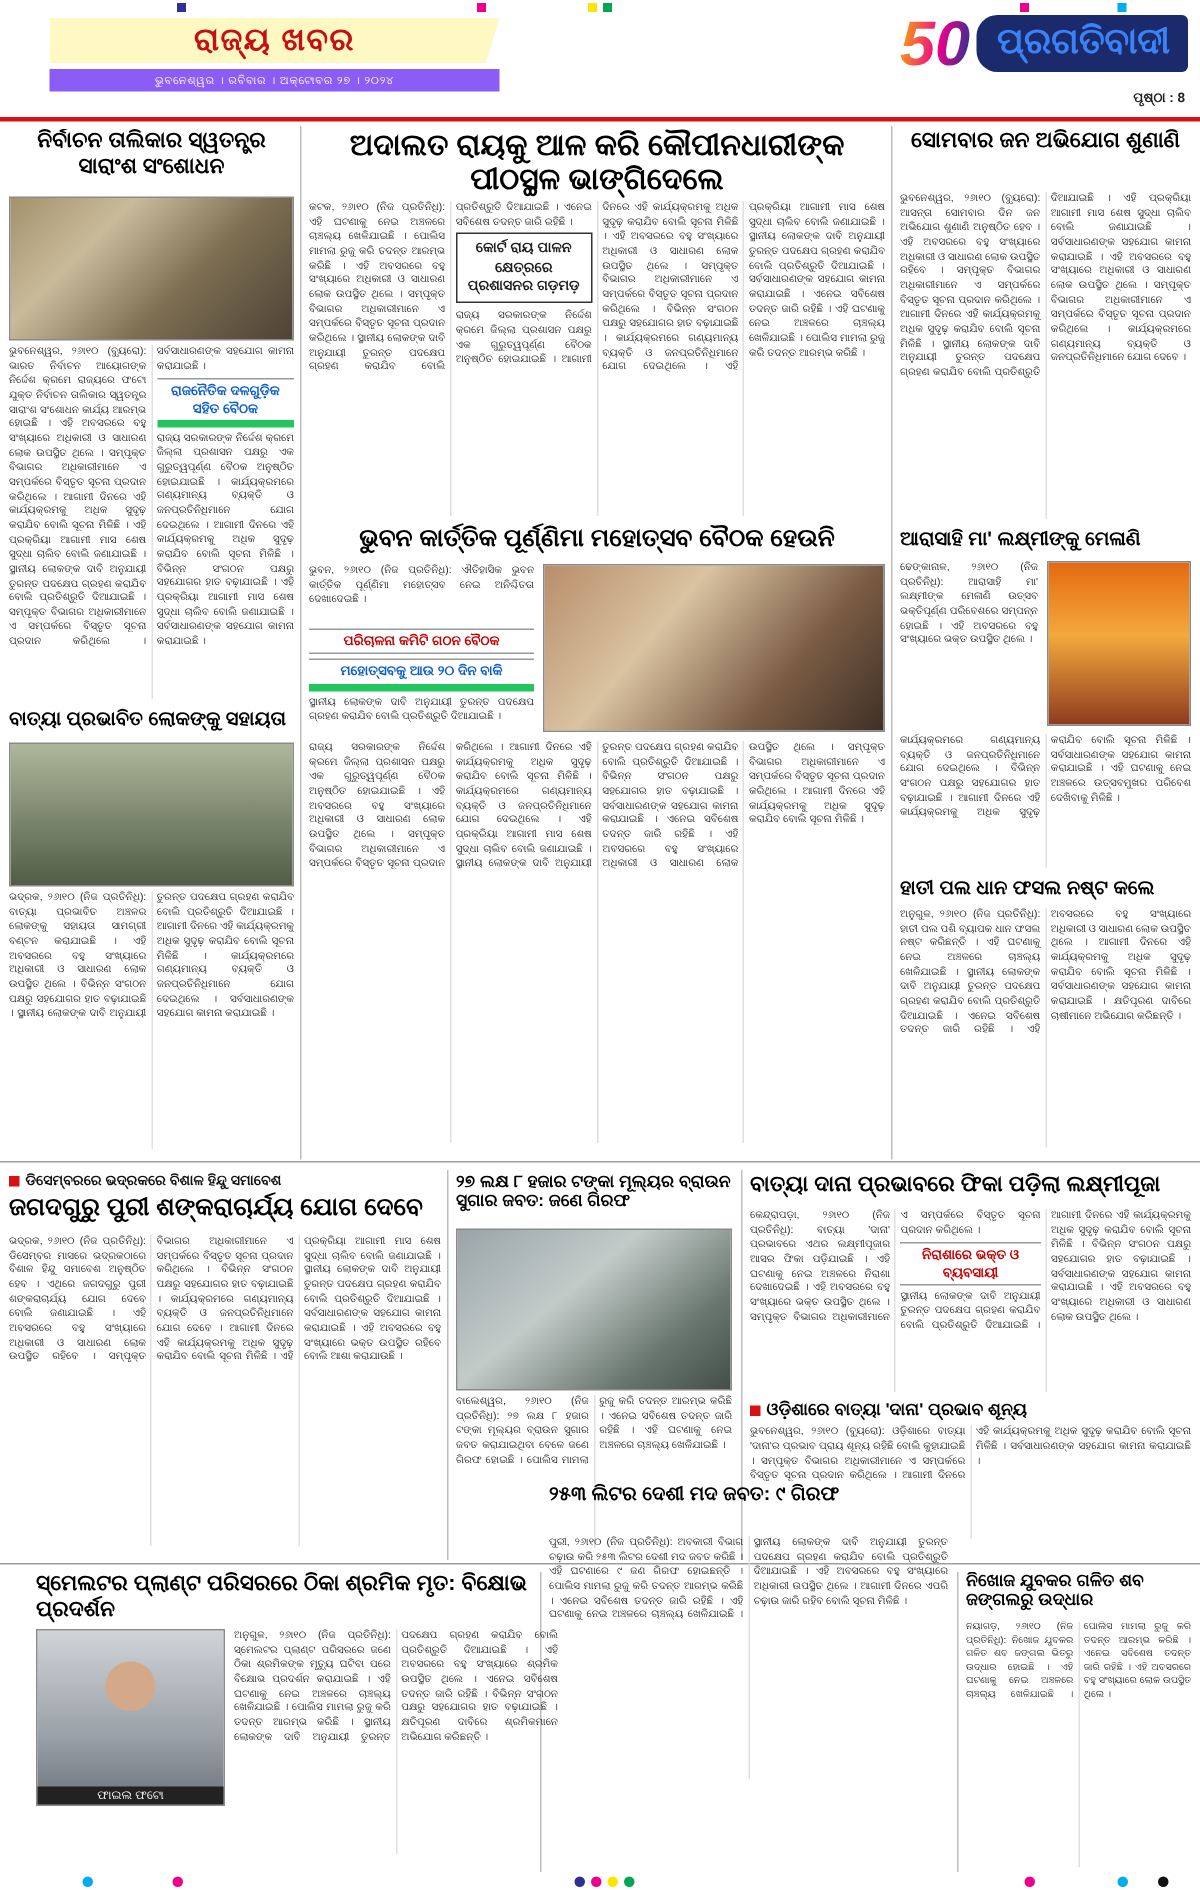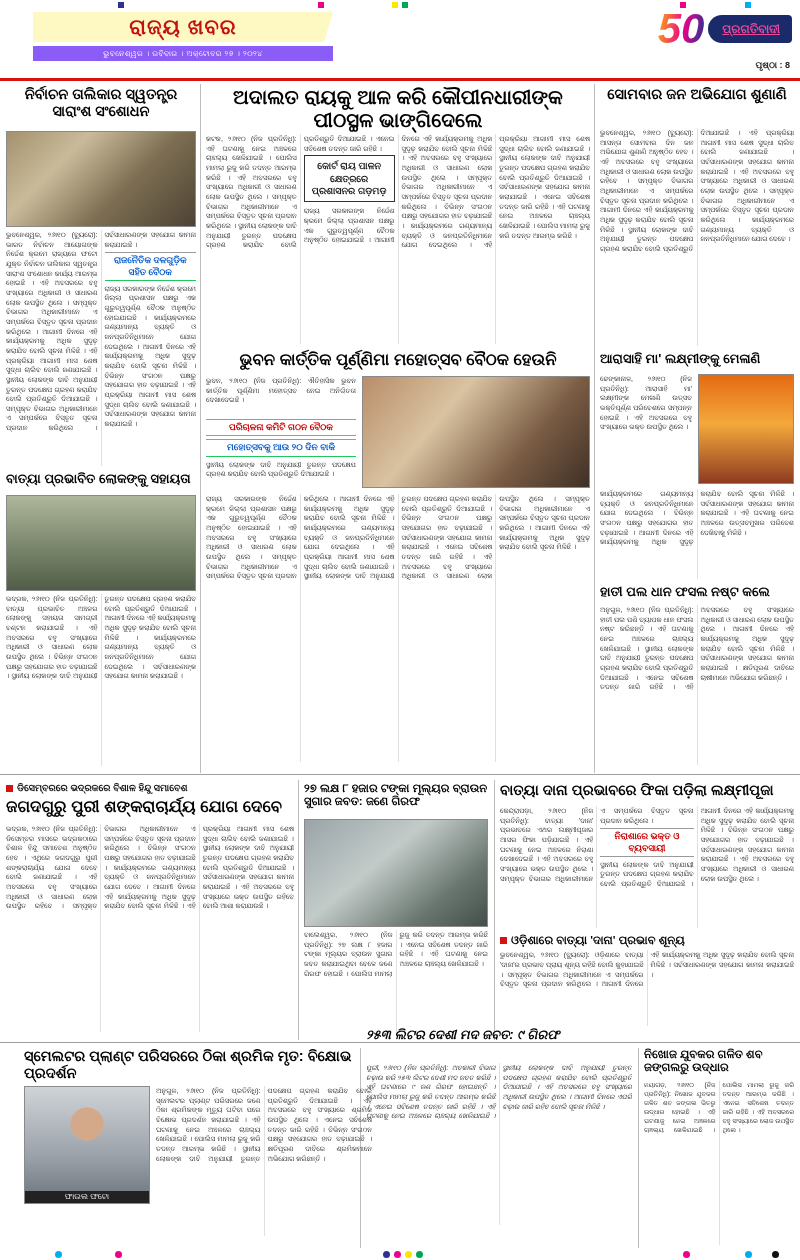--- a/index.html
+++ b/index.html
@@ -17,21 +17,21 @@
           clip-path:polygon(0 0,100% 0,97% 100%,0 100%);}
   .banner span{font-size:21px;font-weight:bold;color:#c41010;letter-spacing:1px;}
   .datestrip{position:absolute;left:33px;top:46px;width:300px;height:15px;background:#8b5cf6;
              display:flex;align-items:center;justify-content:center;}
   .datestrip span{font-size:7.5px;color:#fff;letter-spacing:.5px;}
   .brand{position:absolute;right:8px;top:8px;display:flex;align-items:center;gap:4px;}
   .anniv{font-size:42px;font-weight:bold;font-style:italic;color:#e5007d;line-height:1;
          background:linear-gradient(100deg,#f7941d 10%,#ec008c 55%,#2e3192 95%);
          -webkit-background-clip:text;background-clip:text;-webkit-text-fill-color:transparent;}
   .ribbon{background:#1b2a6b;border-radius:14px 4px 4px 14px;padding:4px 12px 6px 14px;}
-  .ribbon span{color:#ec4899;font-size:12px;font-weight:bold;text-decoration:underline;}
+  .ribbon span{color:#3b82f6;font-size:24px;font-weight:bold;}
   .pageno{position:absolute;right:10px;top:60px;font-size:9px;font-weight:bold;color:#222;}
   .rule-red{position:absolute;left:0;top:78px;width:800px;height:3px;background:#d61212;}
   
   .vdiv{position:absolute;width:1px;background:#bdbdbd;}
   .hdiv{position:absolute;left:0;width:800px;height:1px;background:#9e9e9e;}
   .col{position:absolute;overflow:hidden;}
   .hl{font-weight:bold;color:#000;line-height:1.15;}
   .h-xl{font-size:20px;text-align:center;}
   .h-lg{font-size:16.5px;}
   .h-md{font-size:14.5px;}
@@ -45,21 +45,21 @@
   .ph-meeting{background:linear-gradient(135deg,#a4916d 0%,#c9bb9a 30%,#7d6e52 62%,#4d4335 100%);}
   .ph-crowd{background:linear-gradient(180deg,#aeb79b 0%,#79856b 55%,#525d47 100%);}
   .ph-event{background:linear-gradient(130deg,#b98d6a 0%,#d9c3a1 35%,#7a5c44 70%,#3f3026 100%);}
   .ph-goddess{background:linear-gradient(180deg,#e46a12 0%,#f4a93c 45%,#8e3b1f 100%);}
   .ph-police{background:linear-gradient(140deg,#9aa4a8 0%,#c3cbc9 40%,#69766f 75%,#434e49 100%);}
   .ph-portrait{background:radial-gradient(circle at 50% 32%,#d3a98a 0%,#d3a98a 16%,transparent 17%),
                linear-gradient(180deg,#cfd4d8 0%,#9aa1a8 60%,#6c737a 100%);}
   .caption-bar{position:absolute;left:0;right:0;bottom:0;background:#222;color:#fff;
                font-size:8px;text-align:center;padding:1px 0;}
   .sub-blue{color:#0b5ecc;font-weight:bold;font-size:9px;text-align:center;
-            border-top:1px solid #9a9a9a;border-bottom:1px solid #22c55e;
+            border-top:1px solid #9a9a9a;border-bottom:5px solid #22c55e;
             padding:2px 1px;margin:3px 0;break-inside:avoid;line-height:1.25;}
   .sub-red{color:#c40000;font-weight:bold;font-size:9px;text-align:center;
            border-top:1px solid #9a9a9a;border-bottom:1px solid #9a9a9a;
            padding:2px 1px;margin:3px 0;break-inside:avoid;line-height:1.25;}
   .inset-box{border:1.2px solid #333;padding:4px 3px;font-weight:bold;font-size:9.5px;
              text-align:center;margin:2px 0 4px;break-inside:avoid;background:#fff;line-height:1.3;}
   .kicker{display:flex;align-items:center;gap:4px;font-size:9.5px;font-weight:bold;color:#111;}
   .kicker .bullet{width:7px;height:7px;background:#d61212;flex:0 0 auto;}
   .row{display:flex;gap:6px;}
 </style>
@@ -181,21 +181,21 @@
   <div class="col" style="left:6px;top:1048px;width:348px;height:200px;padding-left:18px;">
     <div class="hl h-md" style="height:38px;">ସ୍ମେଲଟର ପ୍ଲାଣ୍ଟ ପରିସରରେ ଠିକା ଶ୍ରମିକ ମୃତ: ବିକ୍ଷୋଭ ପ୍ରଦର୍ଶନ</div>
     <div class="row" style="height:152px;">
       <div class="photo ph-portrait" style="width:126px;height:118px;flex:0 0 auto;">
         <div class="caption-bar">ଫାଇଲ ଫଟୋ</div>
       </div>
       <div class="bt cols-2" style="flex:1;height:150px;">ଅନୁଗୁଳ, ୨୬ା୧୦ (ନିଜ ପ୍ରତିନିଧି): ସ୍ମେଲଟର ପ୍ଲାଣ୍ଟ ପରିସରରେ ଜଣେ ଠିକା ଶ୍ରମିକଙ୍କ ମୃତ୍ୟୁ ଘଟିବା ପରେ ବିକ୍ଷୋଭ ପ୍ରଦର୍ଶନ କରାଯାଇଛି । ଏହି ଘଟଣାକୁ ନେଇ ଅଞ୍ଚଳରେ ଚାଞ୍ଚଲ୍ୟ ଖେଳିଯାଇଛି । ପୋଲିସ ମାମଲା ରୁଜୁ କରି ତଦନ୍ତ ଆରମ୍ଭ କରିଛି । ସ୍ଥାନୀୟ ଲୋକଙ୍କ ଦାବି ଅନୁଯାୟୀ ତୁରନ୍ତ ପଦକ୍ଷେପ ଗ୍ରହଣ କରାଯିବ ବୋଲି ପ୍ରତିଶ୍ରୁତି ଦିଆଯାଇଛି । ଏହି ଅବସରରେ ବହୁ ସଂଖ୍ୟାରେ ଶ୍ରମିକ ଉପସ୍ଥିତ ଥିଲେ । ଏନେଇ ସବିଶେଷ ତଦନ୍ତ ଜାରି ରହିଛି । ବିଭିନ୍ନ ସଂଗଠନ ପକ୍ଷରୁ ସହଯୋଗର ହାତ ବଢ଼ାଯାଇଛି । କ୍ଷତିପୂରଣ ଦାବିରେ ଶ୍ରମିକମାନେ ଅଭିଯୋଗ କରିଛନ୍ତି ।</div>
     </div>
   </div>
 
-  <div class="col" style="left:366px;top:1028px;width:266px;height:200px;font-style:italic;">
+  <div class="col" style="left:366px;top:989px;width:266px;height:200px;">
     <div class="hl h-sm" style="height:32px;">୨୫୩ ଲିଟର ଦେଶୀ ମଦ ଜବତ: ୯ ଗିରଫ</div>
     <div class="bt cols-2" style="height:162px;margin-top:3px;">ପୁରୀ, ୨୬ା୧୦ (ନିଜ ପ୍ରତିନିଧି): ଅବକାରୀ ବିଭାଗ ଚଢ଼ାଉ କରି ୨୫୩ ଲିଟର ଦେଶୀ ମଦ ଜବତ କରିଛି । ଏହି ଘଟଣାରେ ୯ ଜଣ ଗିରଫ ହୋଇଛନ୍ତି । ପୋଲିସ ମାମଲା ରୁଜୁ କରି ତଦନ୍ତ ଆରମ୍ଭ କରିଛି । ଏନେଇ ସବିଶେଷ ତଦନ୍ତ ଜାରି ରହିଛି । ଏହି ଘଟଣାକୁ ନେଇ ଅଞ୍ଚଳରେ ଚାଞ୍ଚଲ୍ୟ ଖେଳିଯାଇଛି । ସ୍ଥାନୀୟ ଲୋକଙ୍କ ଦାବି ଅନୁଯାୟୀ ତୁରନ୍ତ ପଦକ୍ଷେପ ଗ୍ରହଣ କରାଯିବ ବୋଲି ପ୍ରତିଶ୍ରୁତି ଦିଆଯାଇଛି । ଏହି ଅବସରରେ ବହୁ ସଂଖ୍ୟାରେ ଅଧିକାରୀ ଉପସ୍ଥିତ ଥିଲେ । ଆଗାମୀ ଦିନରେ ଏପରି ଚଢ଼ାଉ ଜାରି ରହିବ ବୋଲି ସୂଚନା ମିଳିଛି ।</div>
   </div>
 
   <div class="col" style="left:644px;top:1048px;width:150px;height:200px;">
     <div class="hl h-xs" style="height:30px;">ନିଖୋଜ ଯୁବକର ଗଳିତ ଶବ ଜଙ୍ଗଲରୁ ଉଦ୍ଧାର</div>
     <div class="bt cols-2" style="height:164px;margin-top:3px;font-size:6.4px;">ନୟାଗଡ଼, ୨୬ା୧୦ (ନିଜ ପ୍ରତିନିଧି): ନିଖୋଜ ଯୁବକର ଗଳିତ ଶବ ଜଙ୍ଗଲ ଭିତରୁ ଉଦ୍ଧାର ହୋଇଛି । ଏହି ଘଟଣାକୁ ନେଇ ଅଞ୍ଚଳରେ ଚାଞ୍ଚଲ୍ୟ ଖେଳିଯାଇଛି । ପୋଲିସ ମାମଲା ରୁଜୁ କରି ତଦନ୍ତ ଆରମ୍ଭ କରିଛି । ଏନେଇ ସବିଶେଷ ତଦନ୍ତ ଜାରି ରହିଛି । ଏହି ଅବସରରେ ବହୁ ସଂଖ୍ୟାରେ ଲୋକ ଉପସ୍ଥିତ ଥିଲେ ।</div>
   </div>
 
   <div class="regrow" style="top:1250px;">

